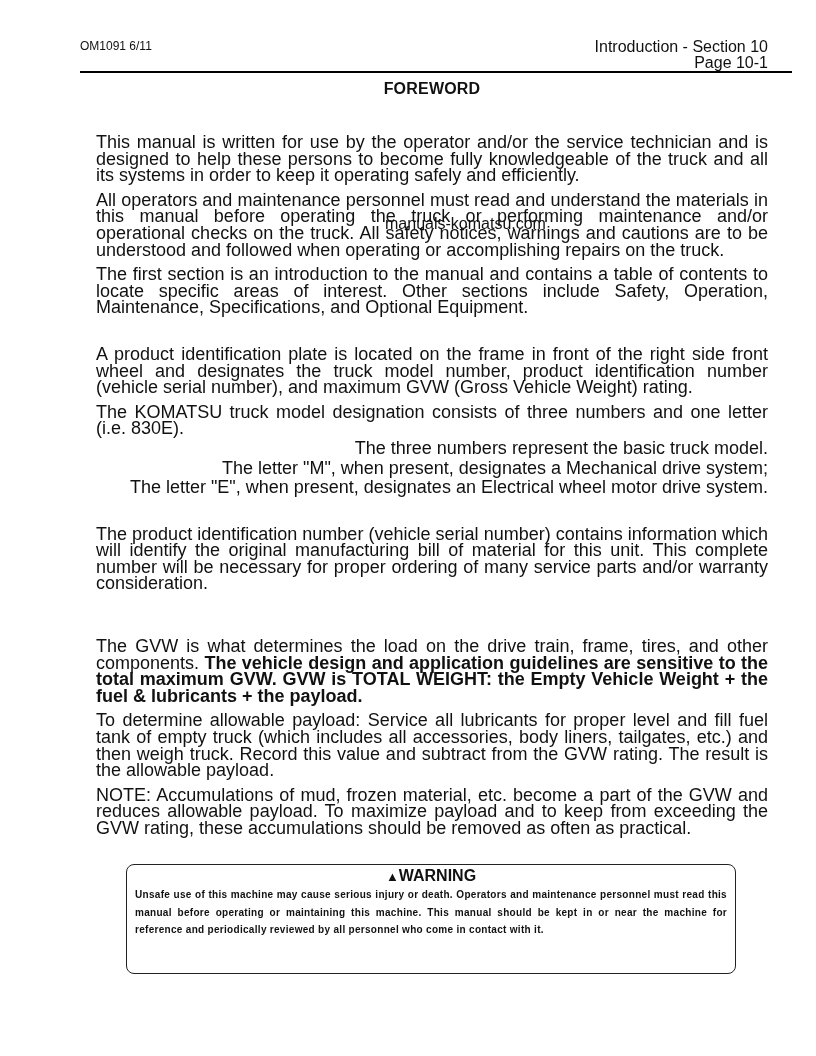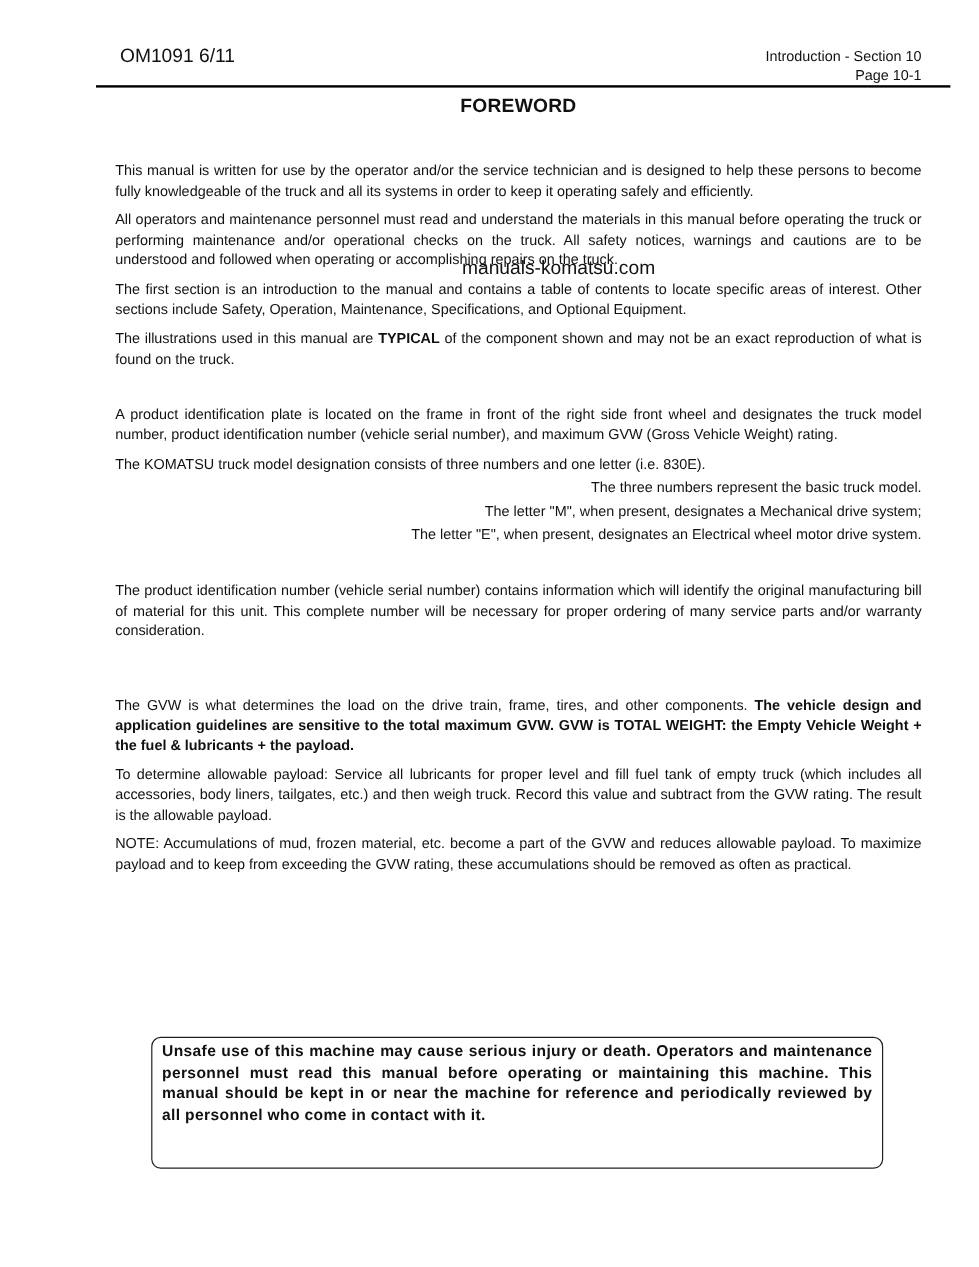--- a/index.html
+++ b/index.html
@@ -1,60 +1,60 @@
 <!DOCTYPE html>
 <html><head>
 <meta charset="utf-8">
 <style>
   html, body { margin: 0; padding: 0; background: #ffffff; }
   body { width: 816px; height: 1056px; position: relative; overflow: hidden;
          font-family: "Liberation Sans", sans-serif; color: #111; }
-  .hdr-left { position: absolute; left: 100px; top: 39px; font-size: 16px; }
-  .hdr-right { position: absolute; right: 48px; top: 39px; font-size: 12px; text-align: right; line-height: 16px; }
+  .hdr-left { position: absolute; left: 80px; top: 39px; font-size: 12px; }
+  .hdr-right { position: absolute; right: 48px; top: 39px; font-size: 16px; text-align: right; line-height: 16px; }
   .hdr-rule { position: absolute; left: 80px; width: 712px; top: 71px; height: 2px; background: #000; }
   .title { position: absolute; left: 0; width: 864px; top: 80px; text-align: center;
            font-size: 16px; font-weight: bold; letter-spacing: 0.2px; }
-  .body { position: absolute; left: 96px; width: 672px; top: 134px; font-size: 12px; line-height: 16.6px; }
+  .body { position: absolute; left: 96px; width: 672px; top: 134px; font-size: 18px; line-height: 16.6px; }
   .body p { margin: 0 0 8px 0; text-align: justify; }
   .body p.gap { margin-top: 6px; }
   .body p.indent { margin: 0 0 3px 30px; text-align: right; }
   .b { font-weight: bold; }
   .note { }
   .watermark { position: absolute; left: 385px; top: 215px; font-size: 16px; color: #111; }
   .warn-box { position: absolute; left: 126px; top: 864px; width: 610px; height: 110px;
               border: 1.5px solid #222; border-radius: 8px; box-sizing: border-box; padding: 2px 8px; }
   .warn-title { text-align: center; font-weight: bold; font-size: 16px; line-height: 18px; }
   .warn-title .tri { font-size: 13px; }
-  .warn-text { font-weight: bold; font-size: 13px; line-height: 17.5px; text-align: justify; letter-spacing: 0.3px; }
+  .warn-text { font-weight: bold; font-size: 10px; line-height: 17.5px; text-align: justify; letter-spacing: 0.3px; }
 </style>
 </head>
 <body>
 
 <div class="hdr-left">OM1091  6/11</div>
 <div class="hdr-right">
   <div>Introduction - Section 10</div>
   <div>Page 10-1</div>
 </div>
 <div class="hdr-rule"></div>
 
 <div class="title">FOREWORD</div>
 
 <div class="watermark">manuals-komatsu.com</div>
 
 <div class="body">
   <p>This manual is written for use by the operator and/or the service technician and is designed to help these persons to become fully knowledgeable of the truck and all its systems in order to keep it operating safely and efficiently.</p>
   <p>All operators and maintenance personnel must read and understand the materials in this manual before operating the truck or performing maintenance and/or operational checks on the truck. All safety notices, warnings and cautions are to be understood and followed when operating or accomplishing repairs on the truck.</p>
   <p class="gap">The first section is an introduction to the manual and contains a table of contents to locate specific areas of interest. Other sections include Safety, Operation, Maintenance, Specifications, and Optional Equipment.</p>
-  <p><span>The illustrations used in this manual are </span><span class="b">TYPICAL</span><span> of the component shown and may not be an exact reproduction of what is found on the truck.</span></p>
   <p class="gap" style="margin-top:30px">A product identification plate is located on the frame in front of the right side front wheel and designates the truck model number, product identification number (vehicle serial number), and maximum GVW (Gross Vehicle Weight) rating.</p>
   <p class="gap" style="margin-bottom:3px">The KOMATSU truck model designation consists of three numbers and one letter (i.e. 830E).</p>
   <p class="indent">The three numbers represent the basic truck model.</p>
   <p class="indent">The letter "M", when present, designates a Mechanical drive system;</p>
   <p class="indent">The letter "E", when present, designates an Electrical wheel motor drive system.</p>
   <p class="gap" style="margin-top:30px">The product identification number (vehicle serial number) contains information which will identify the original manufacturing bill of material for this unit. This complete number will be necessary for proper ordering of many service parts and/or warranty consideration.</p>
   <p class="gap" style="margin-top:46px"><span>The GVW is what determines the load on the drive train, frame, tires, and other components. </span><span class="b">The vehicle design and application guidelines are sensitive to the total maximum GVW. GVW is TOTAL WEIGHT: the Empty Vehicle Weight + the fuel &amp; lubricants + the payload.</span></p>
   <p>To determine allowable payload: Service all lubricants for proper level and fill fuel tank of empty truck (which includes all accessories, body liners, tailgates, etc.) and then weigh truck. Record this value and subtract from the GVW rating. The result is the allowable payload.</p>
   <p class="note">NOTE: Accumulations of mud, frozen material, etc. become a part of the GVW and reduces allowable payload. To maximize payload and to keep from exceeding the GVW rating, these accumulations should be removed as often as practical.</p>
 </div>
 
 <div class="warn-box">
+  <div class="warn-title"><span class="tri">▲</span><span>WARNING</span></div>
   <div class="warn-text">Unsafe use of this machine may cause serious injury or death. Operators and maintenance personnel must read this manual before operating or maintaining this machine. This manual should be kept in or near the machine for reference and periodically reviewed by all personnel who come in contact with it.</div>
 </div>
 
 </body></html>

